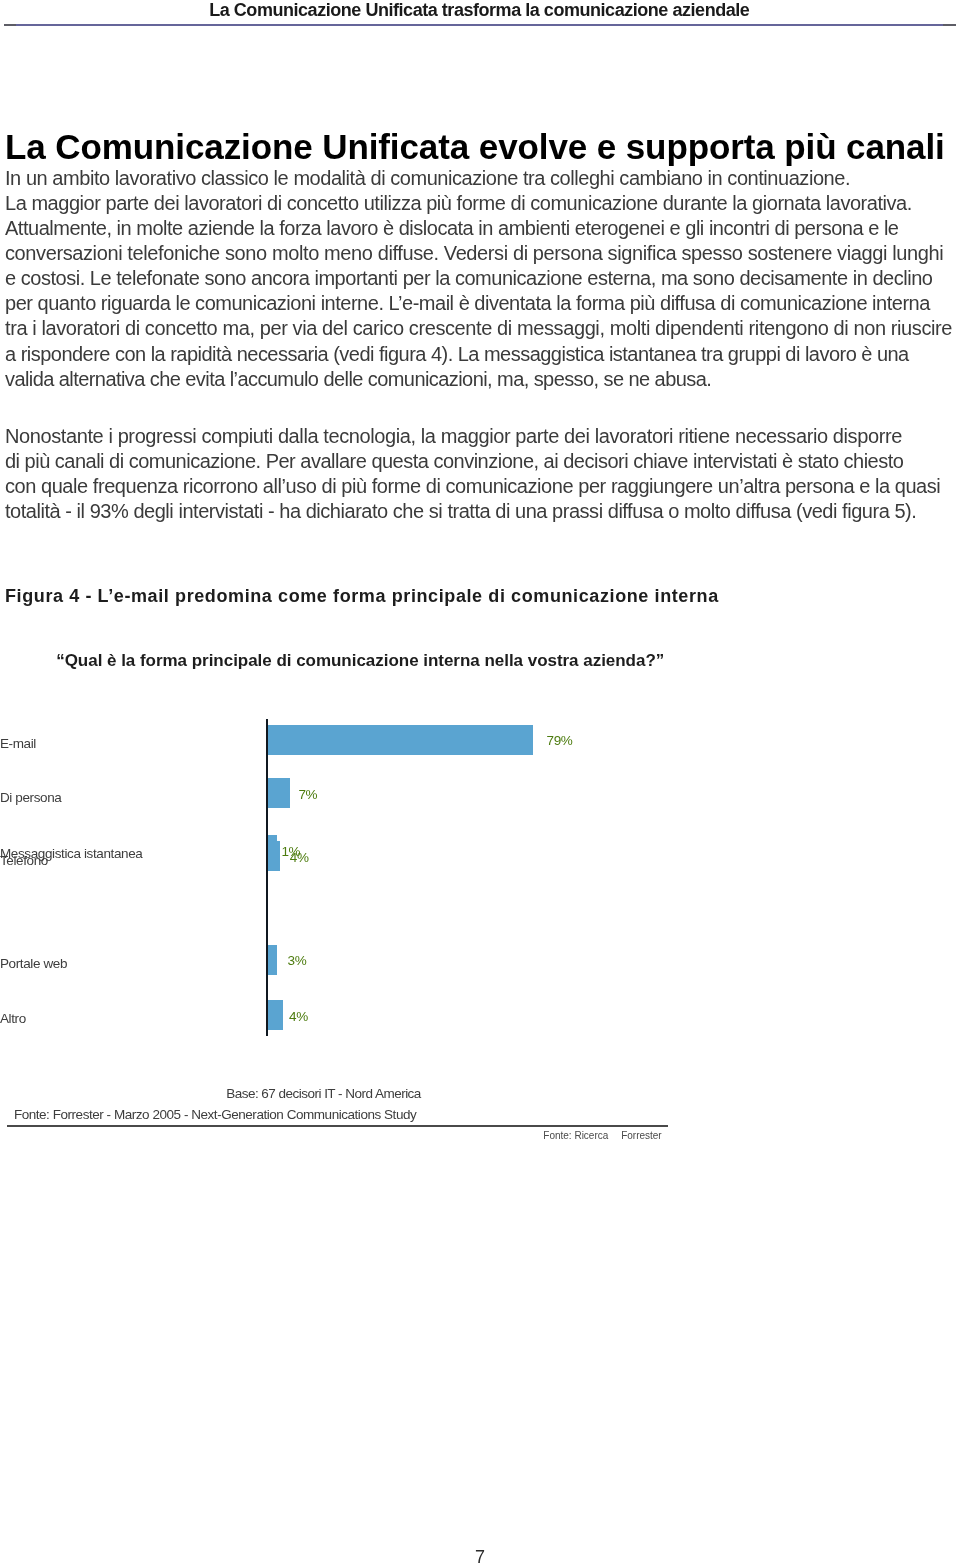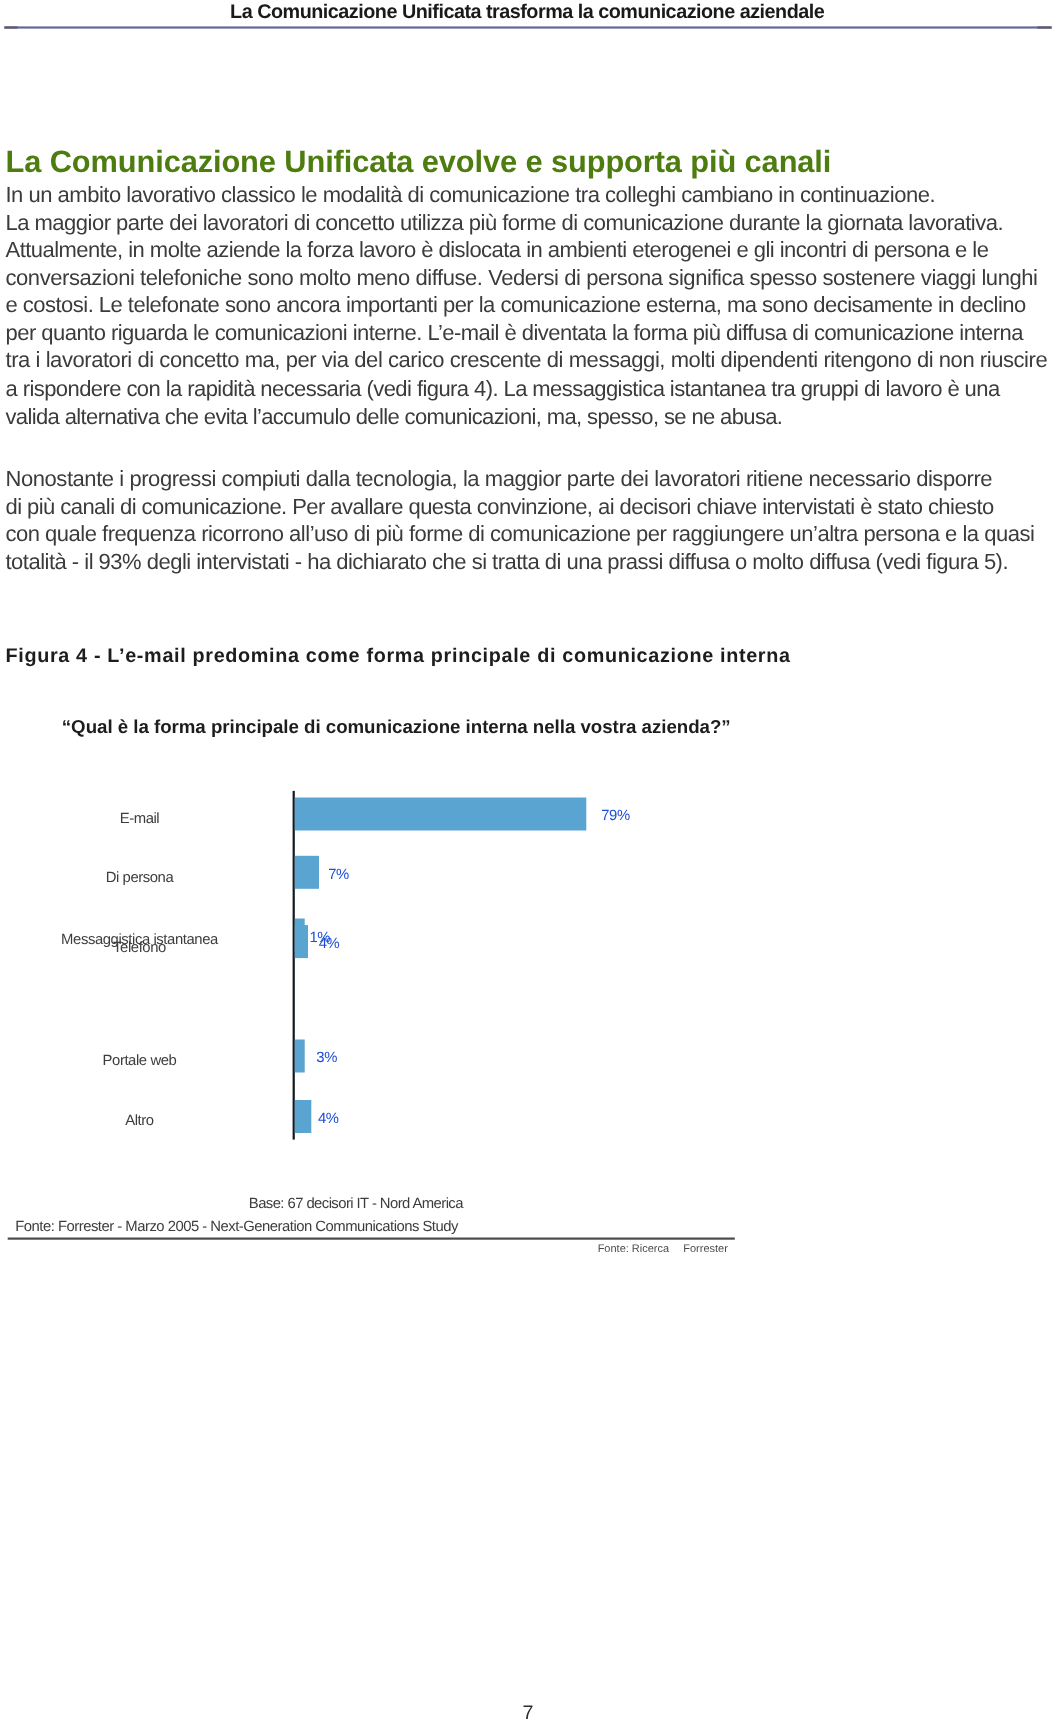--- a/index.html
+++ b/index.html
@@ -40,23 +40,23 @@
     background: #5d5d66;
   }
   .head-rule-cap.left { left: 4.2px; width: 11.8px; }
   .head-rule-cap.right { left: 943px; width: 13px; }
 
   
   .article-title {
     margin: 0;
     position: absolute;
     left: 5px; top: 130px;
-    font-size: 28px;
-    font-weight: bold;
-    color: #4d7c0f;
+    font-size: 35px;
+    font-weight: bold;
+    color: #000000;
     letter-spacing: -0.1px;
     white-space: nowrap;
     line-height: 34px;
   }
 
   
   .body-block {
     position: absolute;
     left: 5px;
     font-size: 20px;
@@ -112,38 +112,38 @@
     left: 266px; top: 718.5px;
     width: 1.9px; height: 317.9px;
     background: #101820;
   }
   .bar-row { position: absolute; left: 0; width: 960px; height: 30px; }
   .bar-cat {
     position: absolute;
     left: 0; top: 4.6px;
     width: 253.6px; height: 30px;
     line-height: 30px;
-    text-align: center;
+    text-align: left;
     font-size: 13.5px;
     color: #3d3d3d;
     letter-spacing: -0.38px;
     white-space: nowrap;
   }
   .bar-fill {
     position: absolute;
     left: 268px; top: 0;
     height: 30px;
     background: #5aa4d1;
   }
   .bar-value {
     position: absolute;
     top: 1.8px; height: 30px;
     line-height: 30px;
     font-size: 13.5px;
-    color: #1d4ed8;
+    color: #4d7c0f;
     letter-spacing: -0.38px;
     white-space: nowrap;
   }
 
   
   .chart-base {
     position: absolute;
     left: 226.2px; top: 1075.6px;
     font-size: 13.5px;
     color: #3d3d3d;

